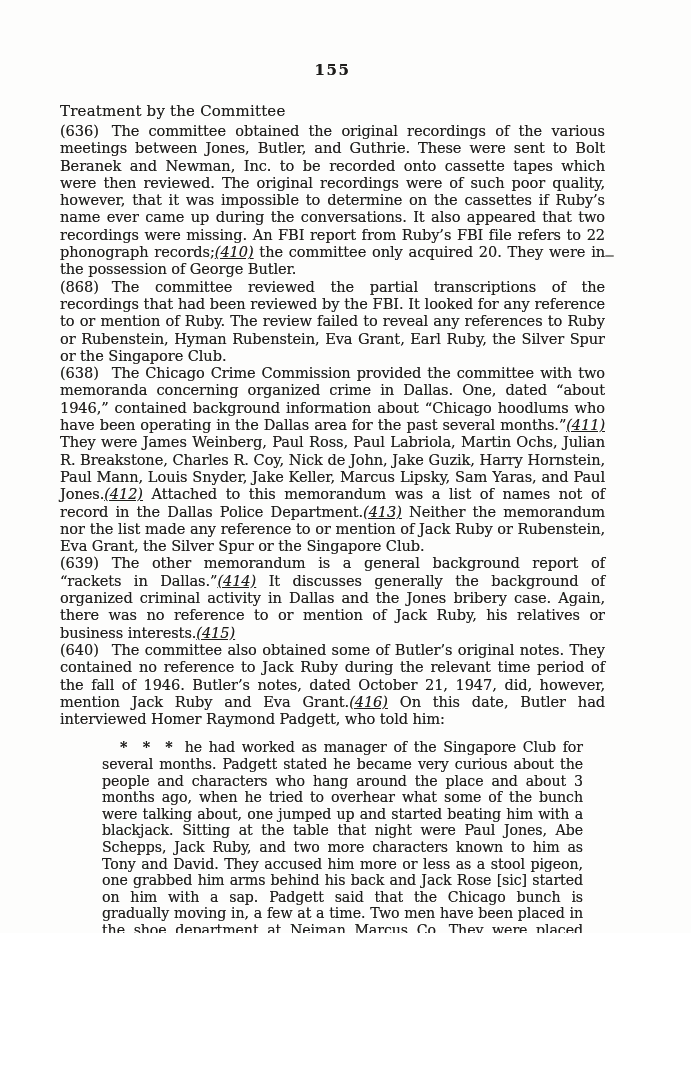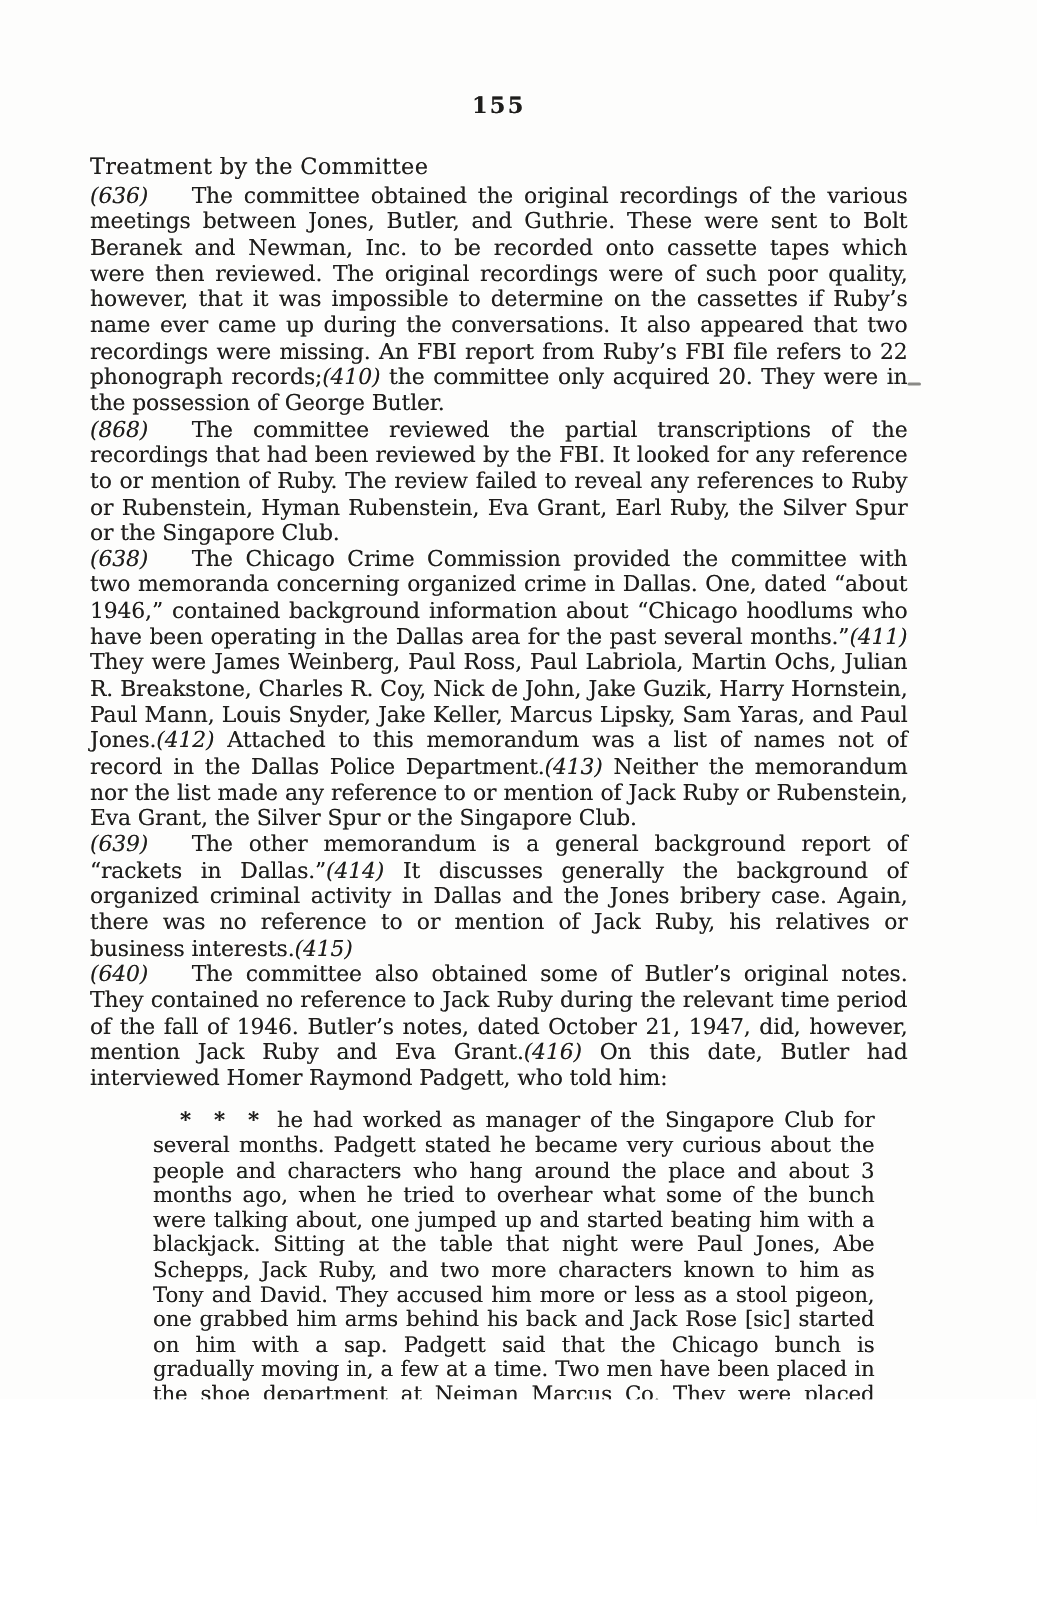--- a/index.html
+++ b/index.html
@@ -40,26 +40,26 @@
     font-size: 14.6px;
     line-height: 17.3px;
     text-align: justify;
     letter-spacing: -0.1px;
     text-shadow: 0 0 0.4px rgba(0,0,0,0.5);
   }
   .body-par:first-of-type {
     margin-top: 2px;
   }
   .par-num {
-    margin-right: 29px;
+    margin-right: 13px;
     white-space: nowrap;
-    font-style: italic;
   }
   .cite {
     font-style: italic;
+    text-decoration: underline;
   }
   .block-quote {
     margin: 12px 22px 0 42px;
     font-size: 14.2px;
     line-height: 16.6px;
     text-align: justify;
     text-indent: 18px;
     letter-spacing: -0.1px;
     text-shadow: 0 0 0.4px rgba(0,0,0,0.5);
   }

